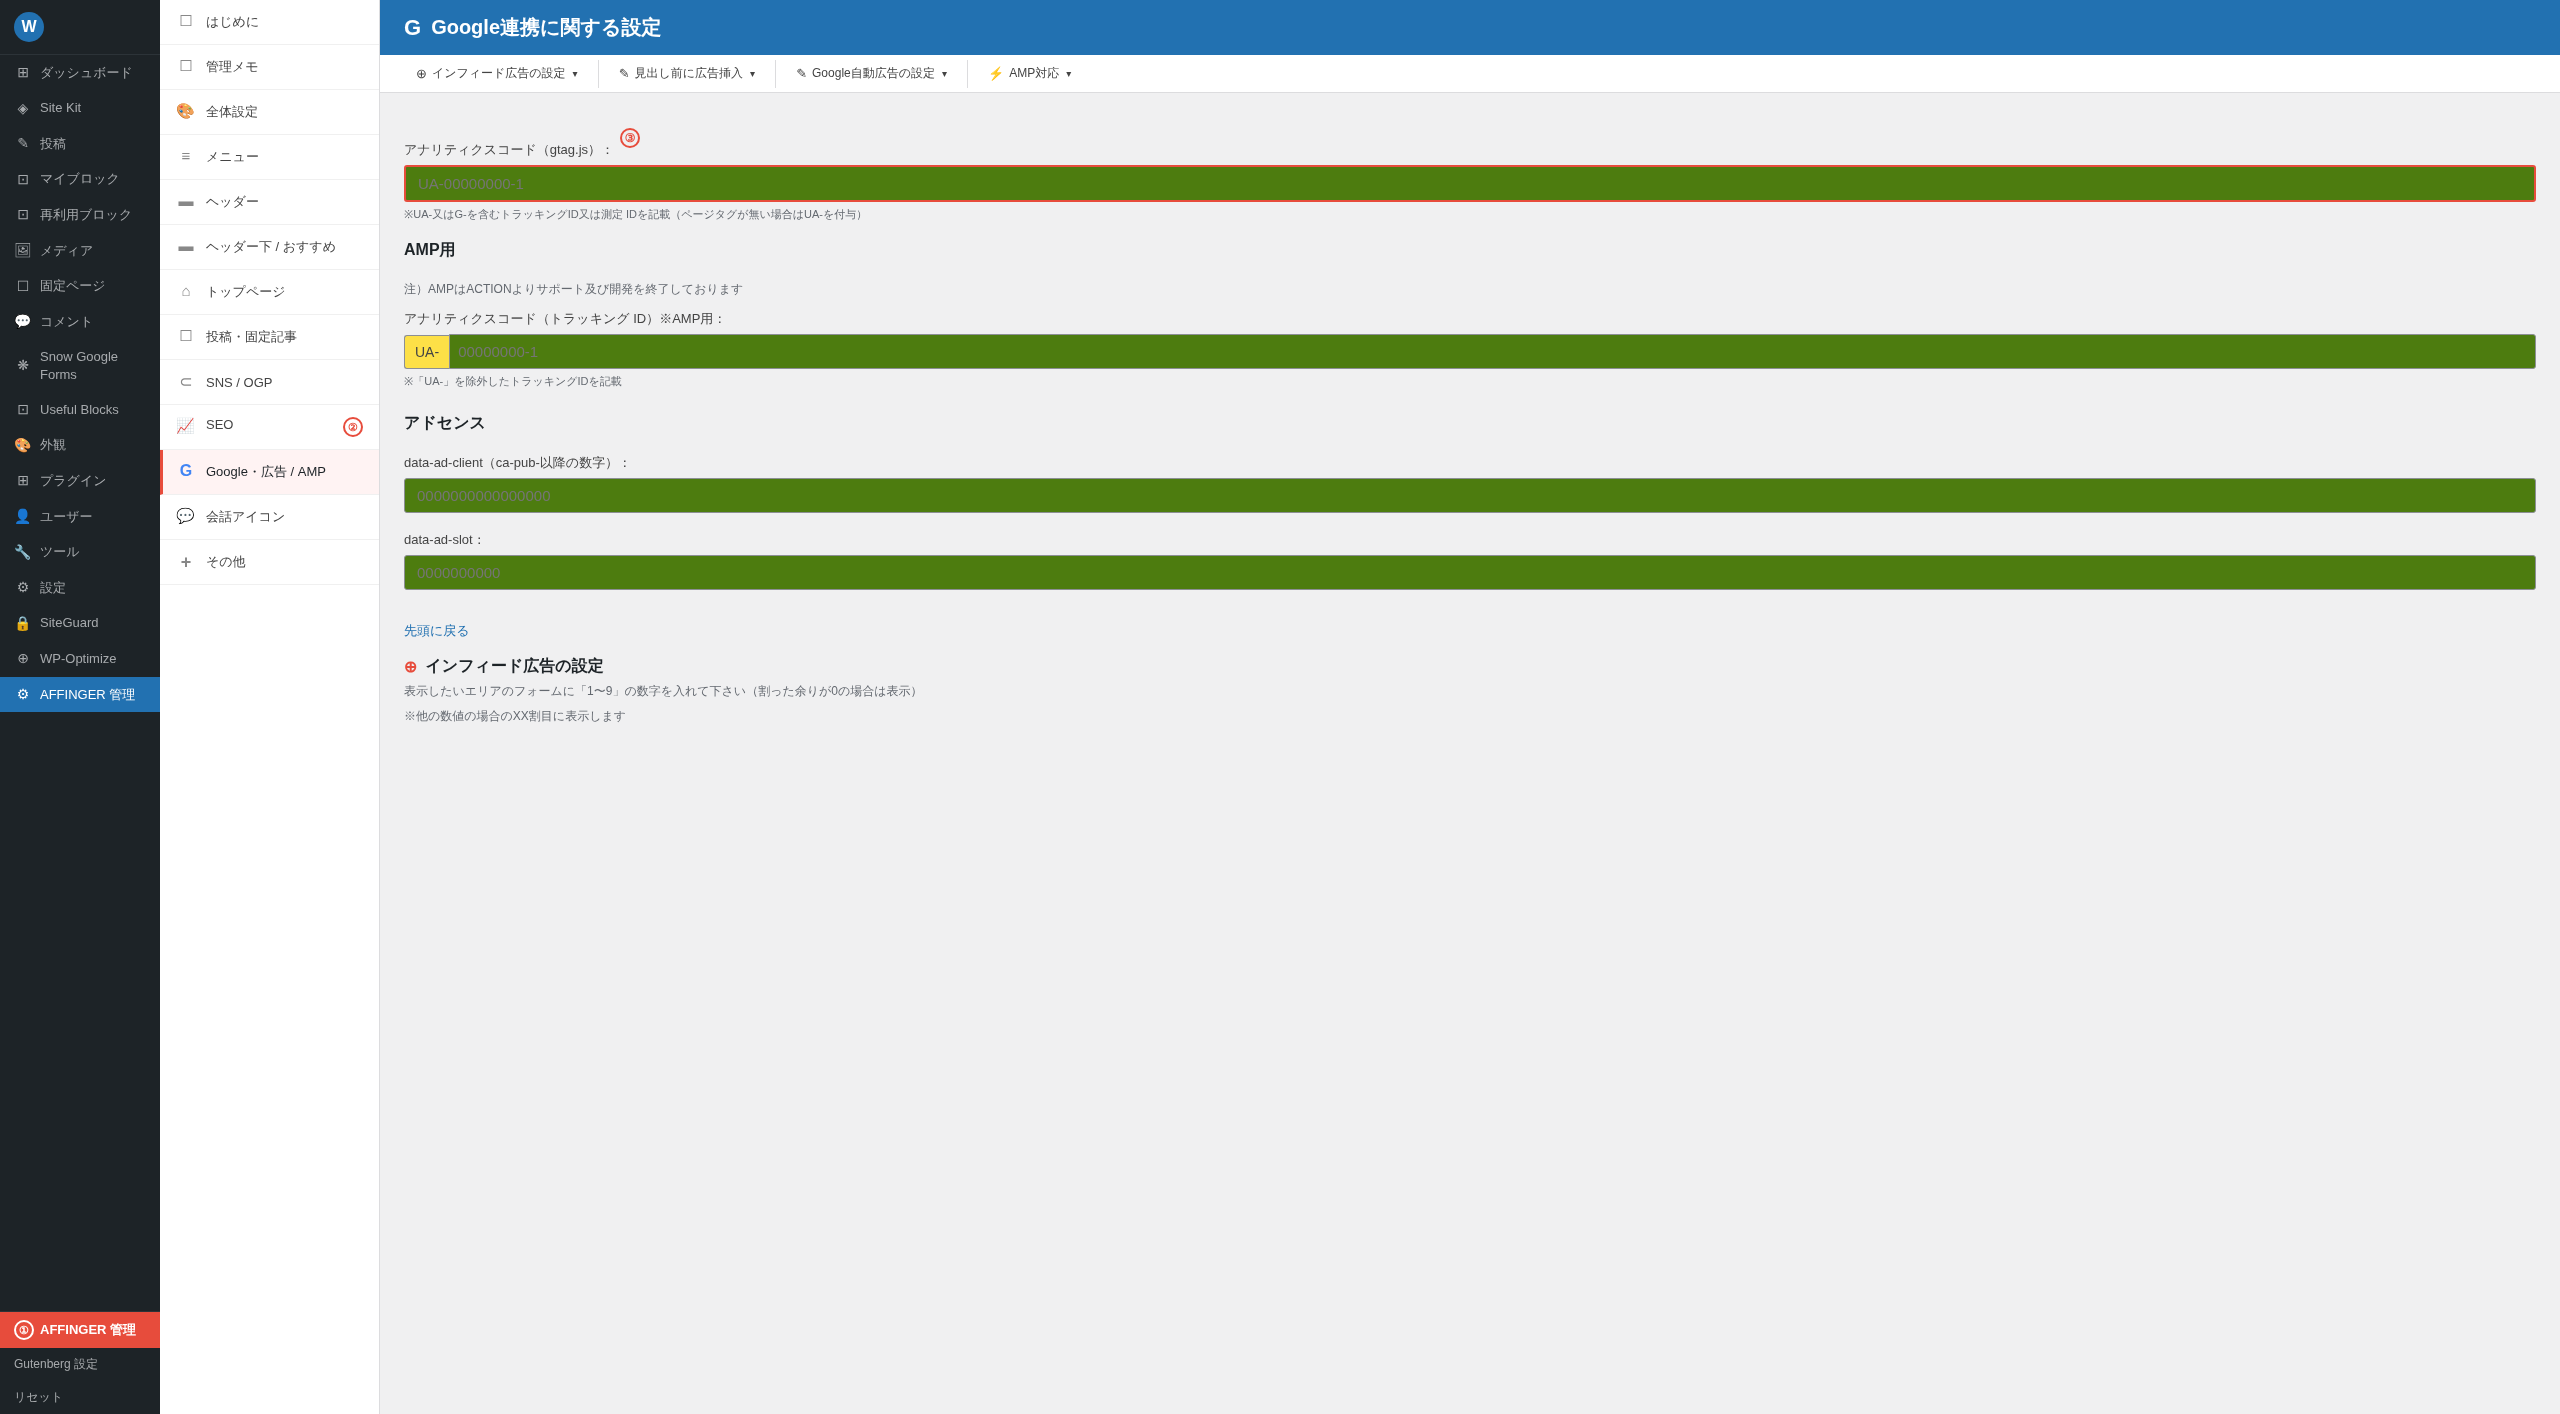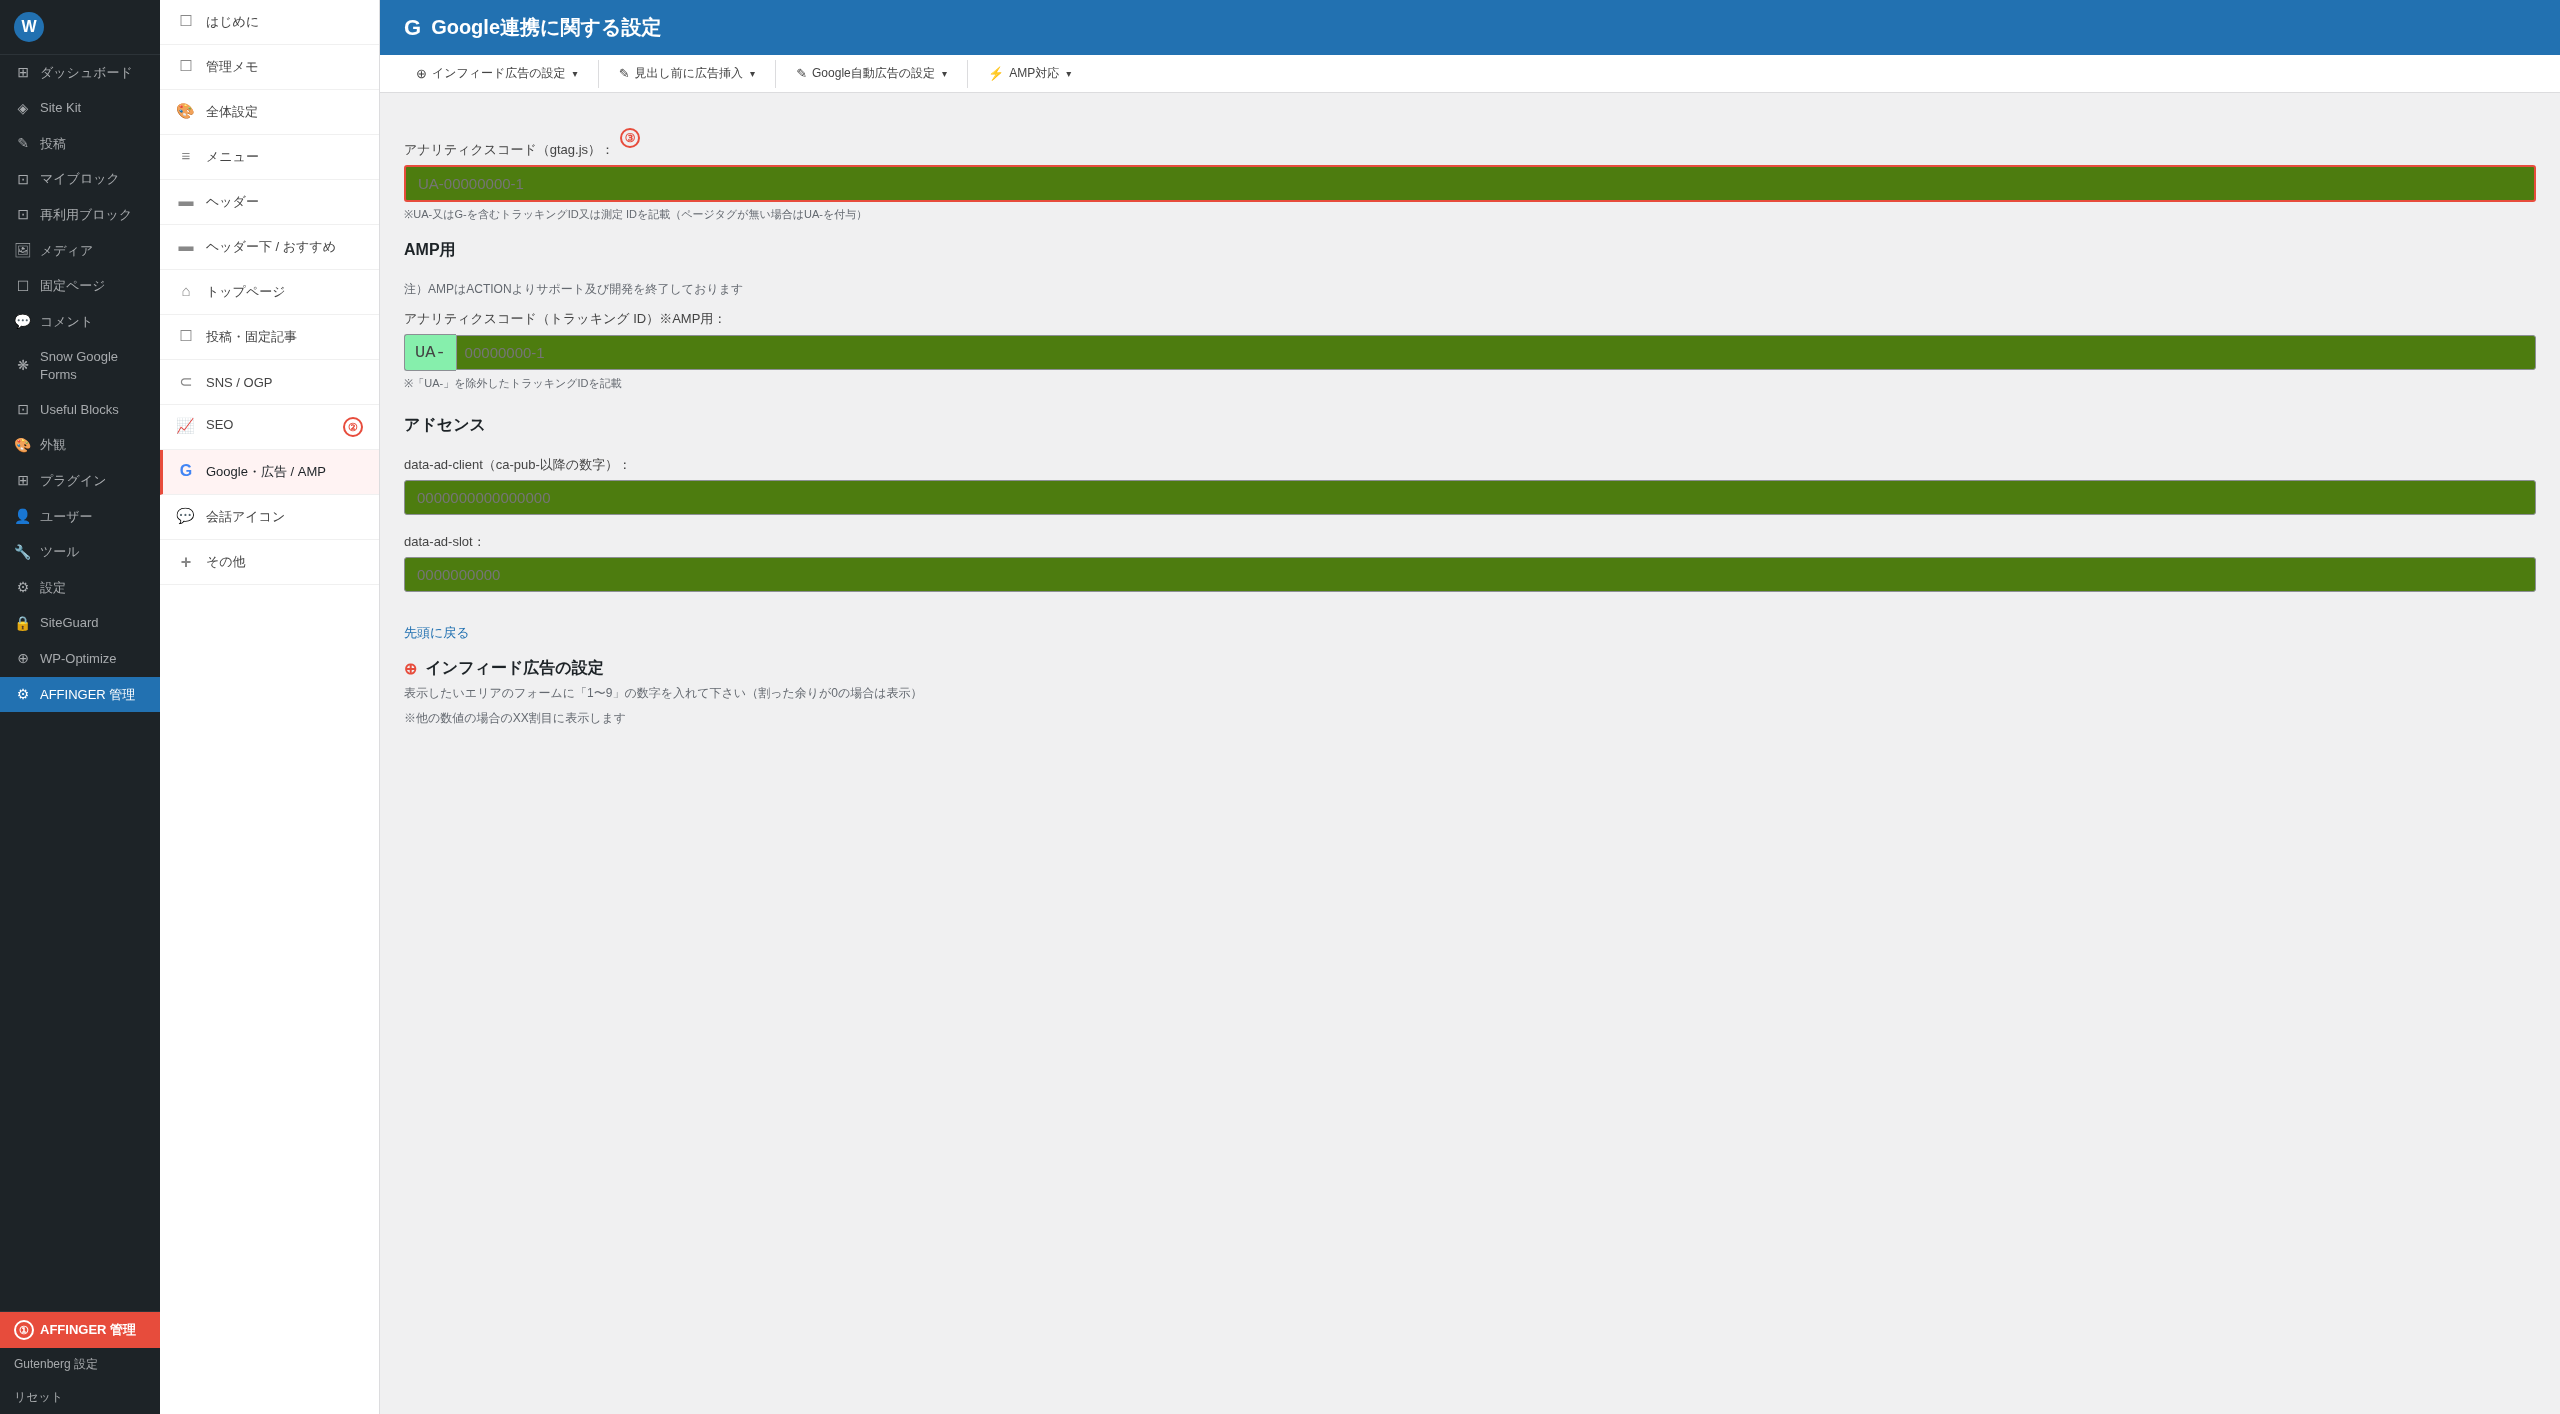--- a/index.html
+++ b/index.html
@@ -120,21 +120,21 @@
     .form-hint .red { color: #e74c3c; }
 
     .section-title { font-size: 16px; font-weight: 700; color: #1d2327; margin-bottom: 12px; padding-bottom: 8px; }
 
     .amp-section { margin-bottom: 24px; }
     .amp-note { font-size: 12px; color: #646970; margin-bottom: 12px; }
 
     .adsense-section { margin-bottom: 24px; }
 
     .ua-prefix-row { display: flex; align-items: center; gap: 0; }
-    .ua-prefix { padding: 8px 10px; background: #86efac; border: 1px solid #8c8f94; border-right: none; border-radius: 3px 0 0 3px; font-size: 17px; color: #444; white-space: nowrap; font-family: Liberation Mono, monospace; }
+    .ua-prefix { padding: 8px 10px; background: #fde047; border: 1px solid #8c8f94; border-right: none; border-radius: 3px 0 0 3px; font-size: 14px; color: #444; white-space: nowrap; }
     .ua-input { border-radius: 0 3px 3px 0; flex: 1; padding-left: 8px; }
 
     .back-link { color: #2271b1; text-decoration: none; font-size: 13px; cursor: pointer; display: inline-block; margin: 8px 0 16px; }
 
     .infeed-section-title { font-size: 16px; font-weight: 700; color: #1d2327; margin-bottom: 6px; display: flex; align-items: center; gap: 8px; }
     .infeed-section-title .icon { color: #e74c3c; font-size: 16px; }
 
     .infeed-note { font-size: 12px; color: #646970; margin-bottom: 8px; }
 
     

